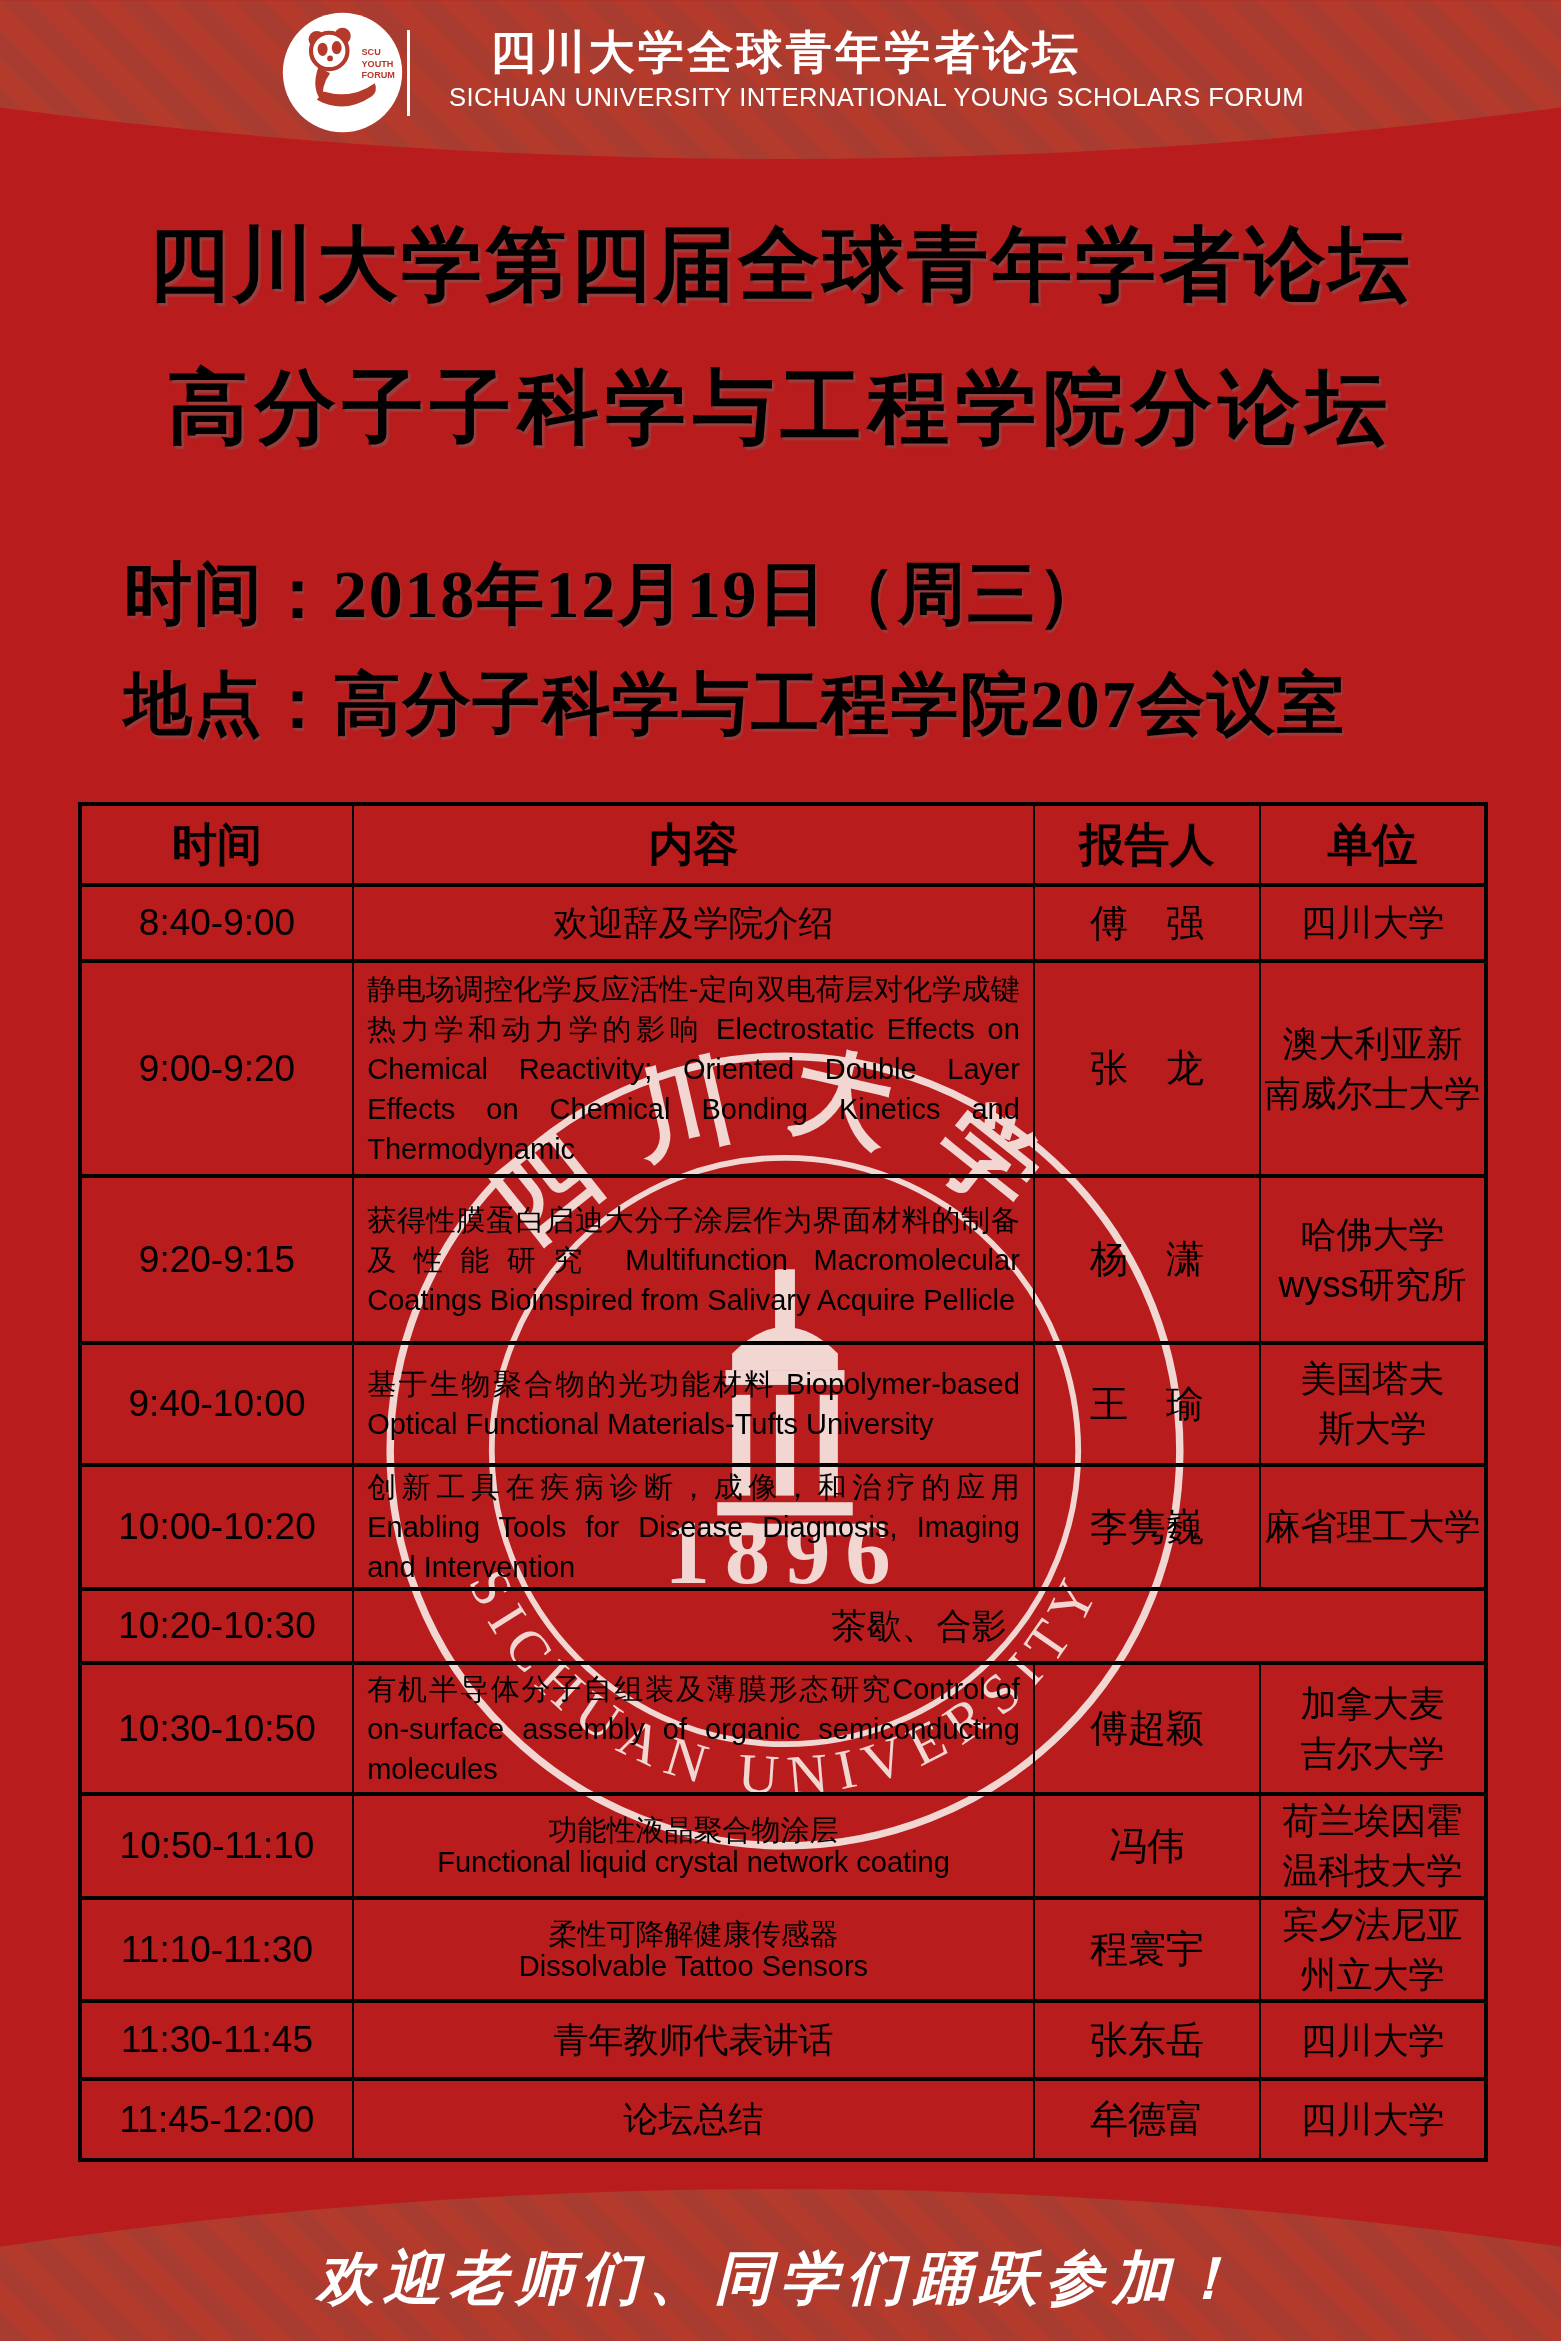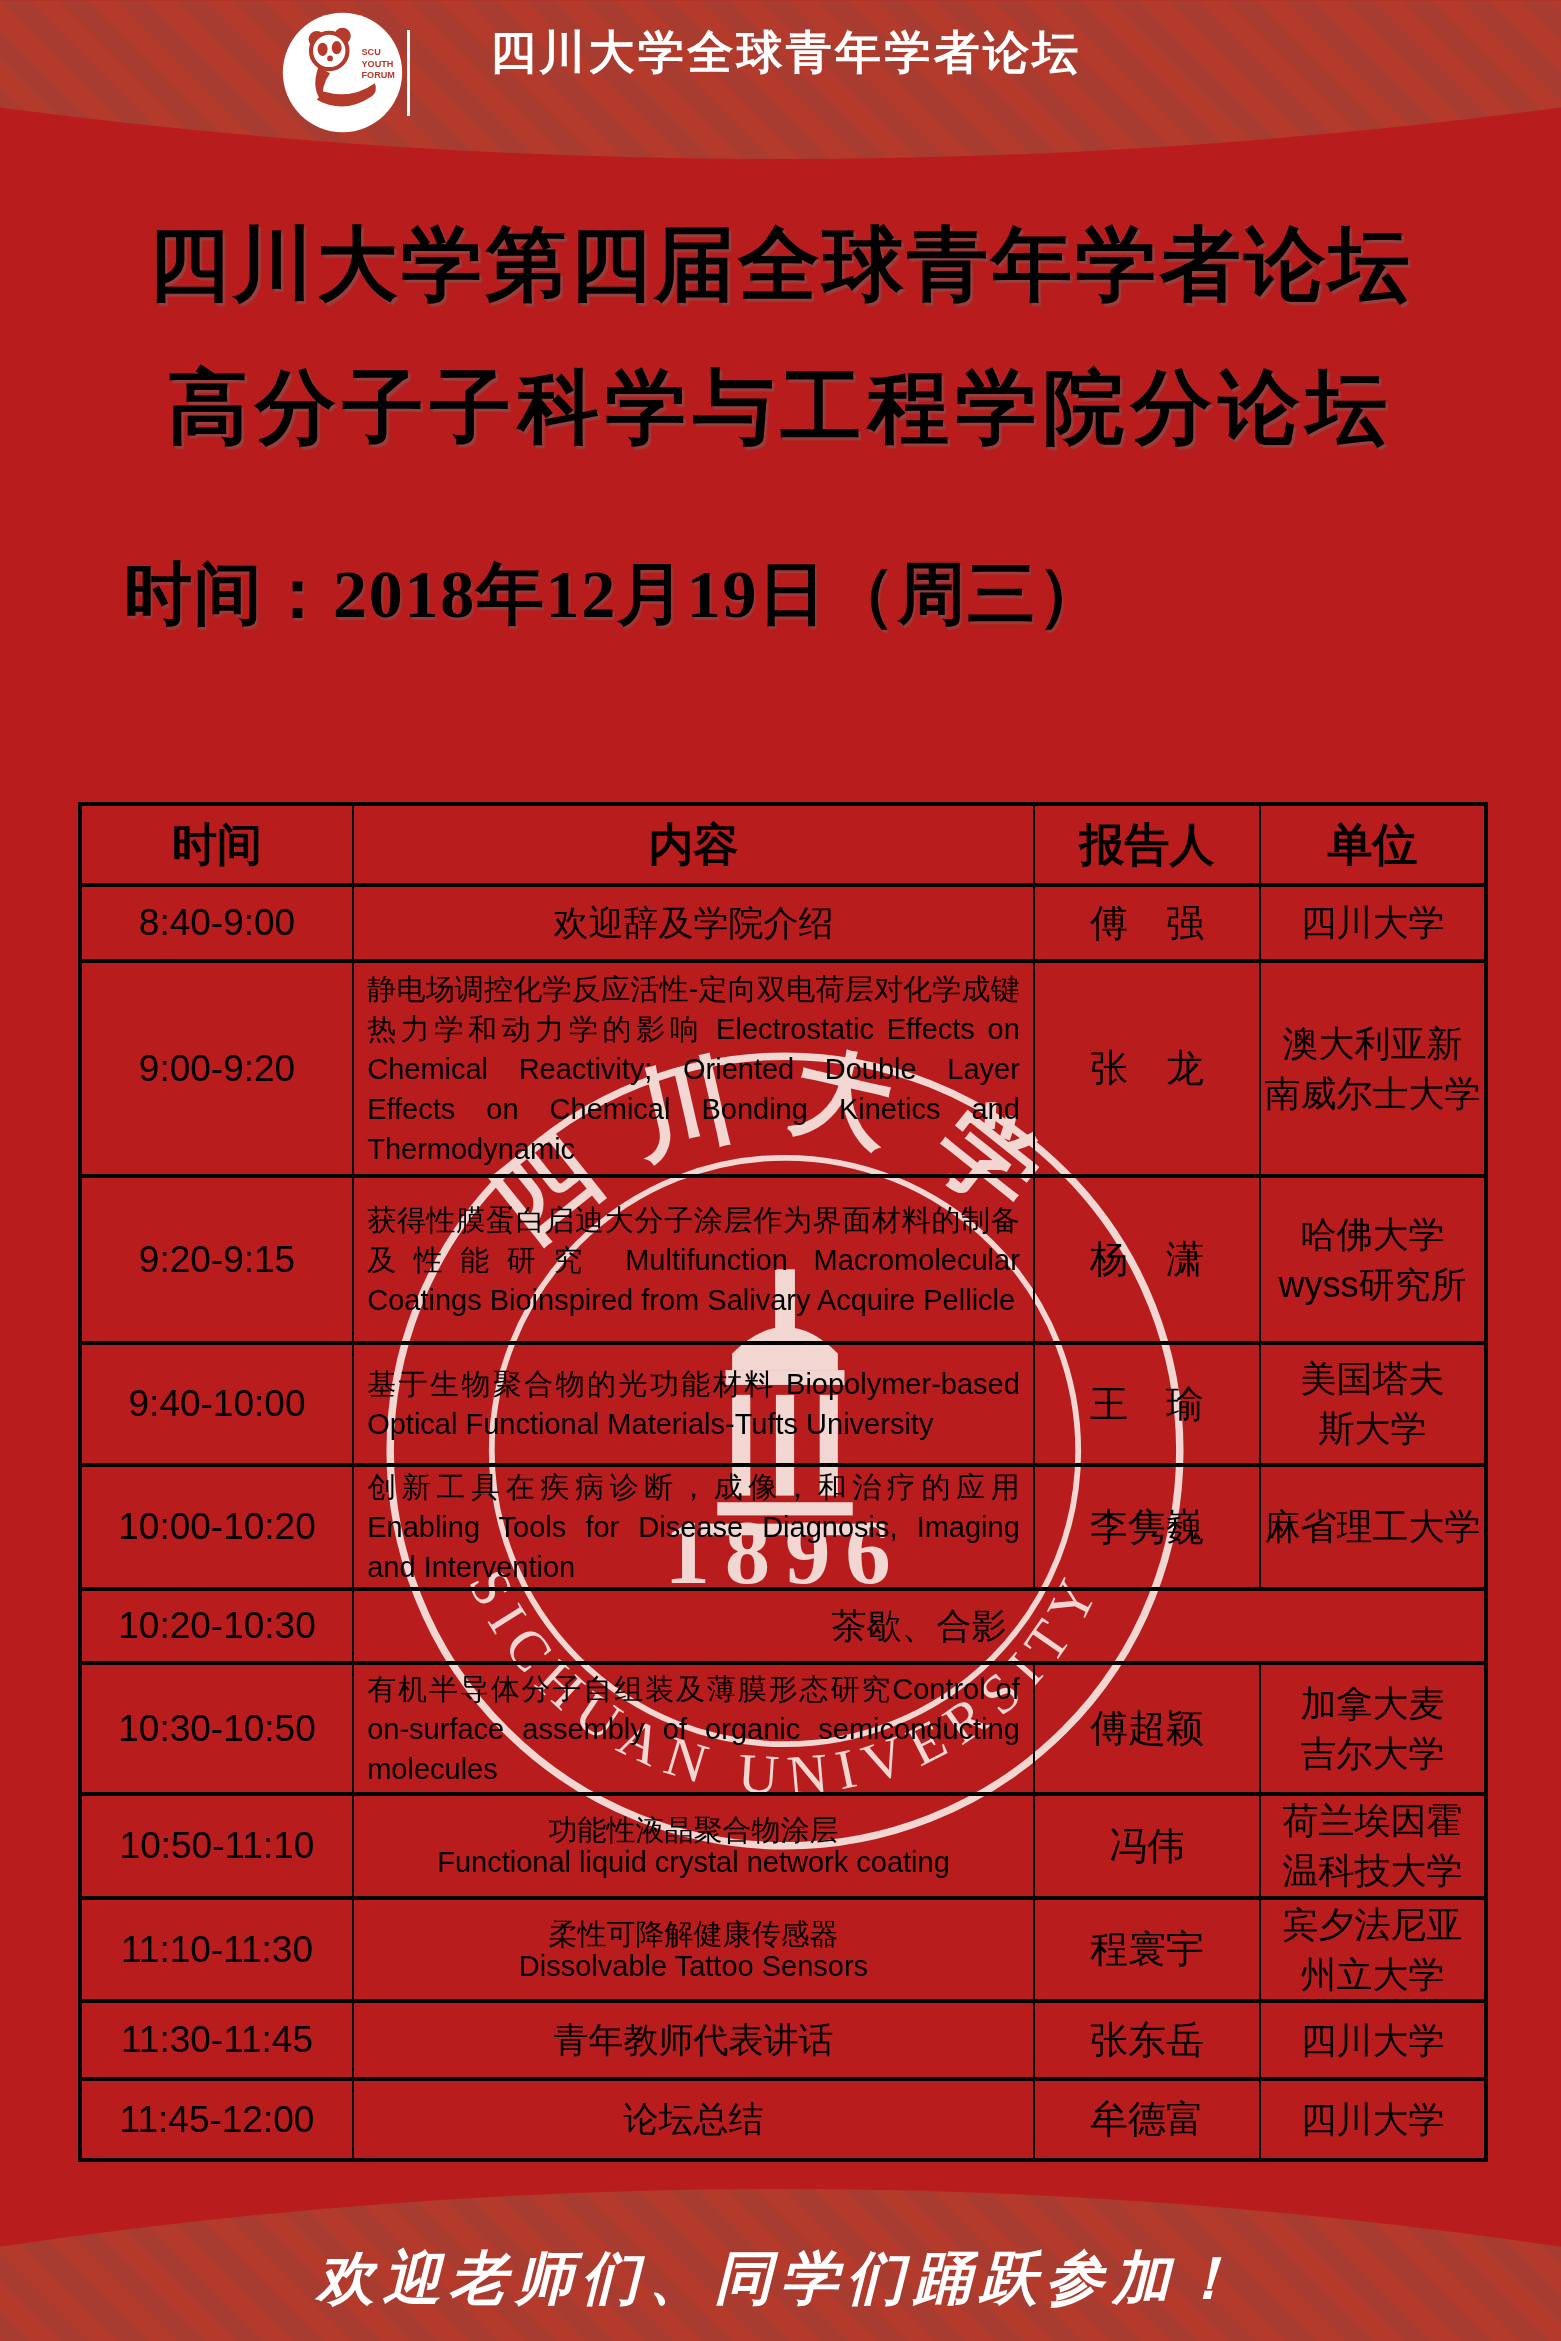--- a/index.html
+++ b/index.html
@@ -98,24 +98,26 @@
       <g fill="#b43a2c" font-family="Liberation Sans, sans-serif" font-weight="bold">
         <text x="96" y="52" font-size="11">SCU</text>
         <text x="96" y="66" font-size="11">YOUTH</text>
         <text x="96" y="80" font-size="11">FORUM</text>
       </g>
     </svg>
   </div>
 
   <div class="banner-divider"></div>
   <div class="banner-title-zh">四川大学全球青年学者论坛</div>
+  <div class="banner-title-en">SICHUAN UNIVERSITY INTERNATIONAL YOUNG SCHOLARS FORUM</div>
 
   <div class="poster-title" id="title1">四川大学第四届全球青年学者论坛</div>
   <div class="poster-title" id="title2">高分子子科学与工程学院分论坛</div>
   <div class="info-line" id="info-time">时间：2018年12月19日（周三）</div>
+  <div class="info-line" id="info-place">地点：高分子科学与工程学院207会议室</div>
 
   <svg class="watermark" viewBox="0 0 1000 1000" aria-hidden="true">
     <g stroke="#f2d6d2" fill="none">
       <circle cx="500" cy="500" r="478" stroke-width="9"></circle>
       <circle cx="500" cy="500" r="355" stroke-width="7"></circle>
     </g>
     <defs>
       <path id="arcTop" d="M 110 500 A 390 390 0 0 1 890 500"></path>
       <path id="arcBottom" d="M 85 500 A 415 415 0 0 0 915 500"></path>
     </defs>

